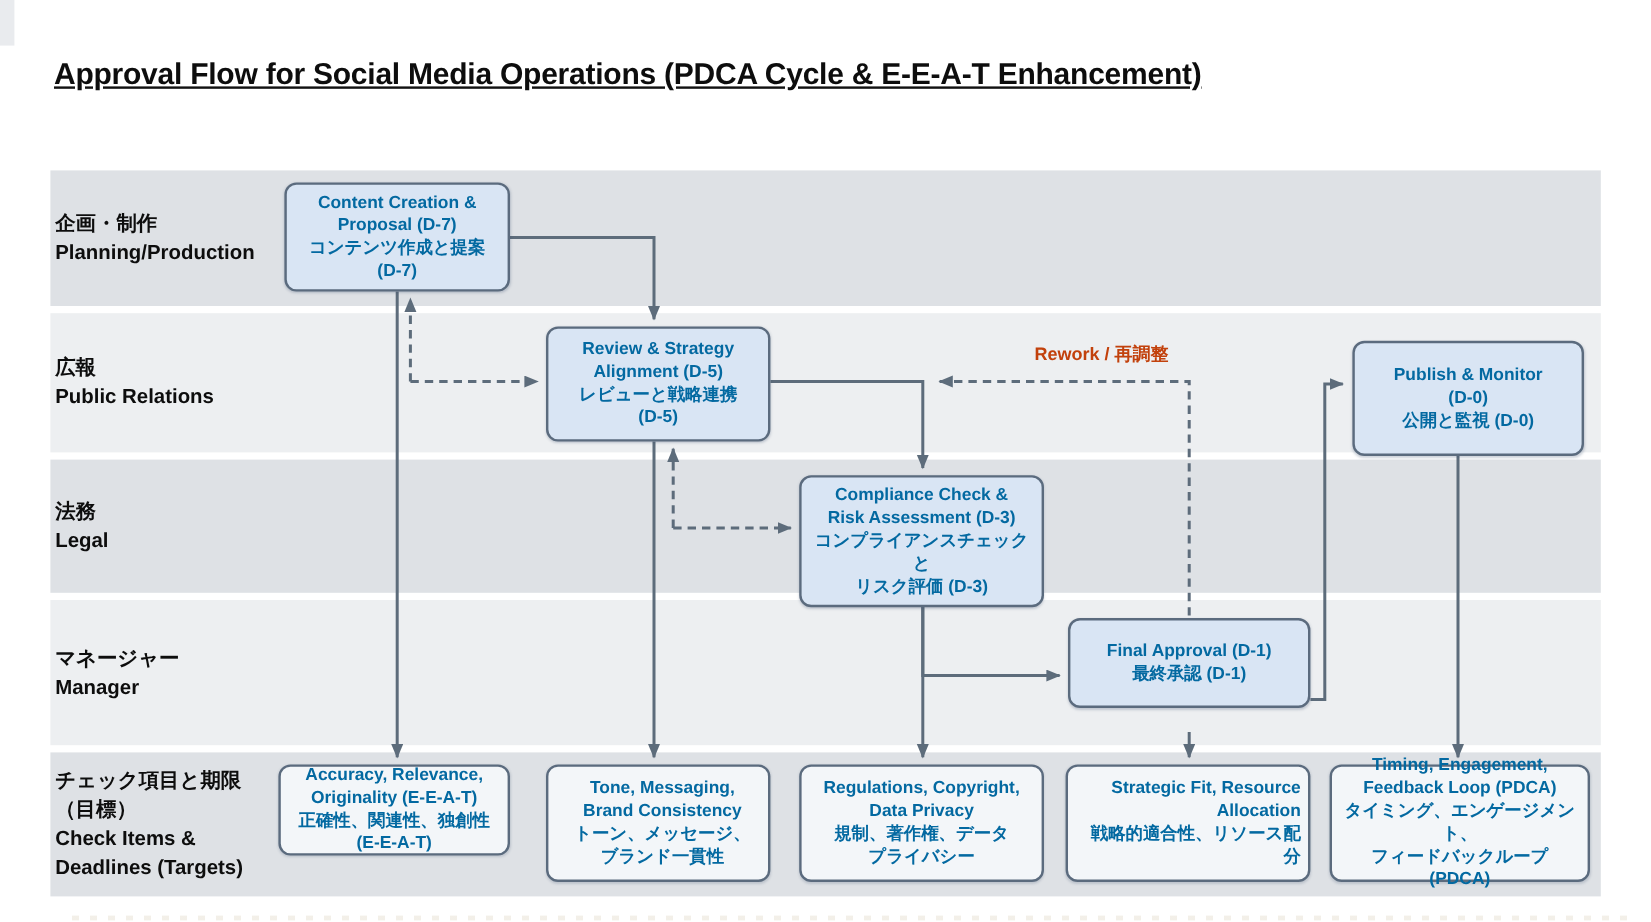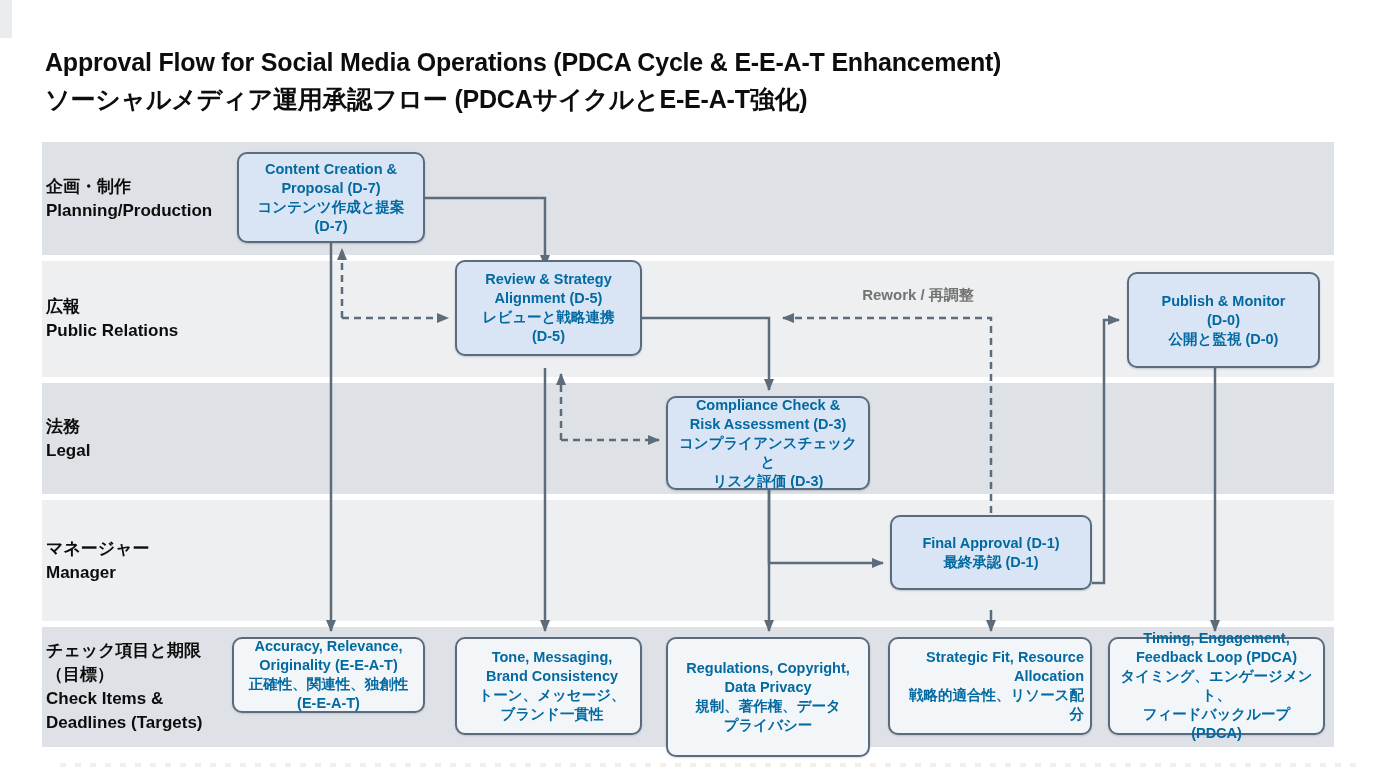--- a/index.html
+++ b/index.html
@@ -2,21 +2,21 @@
 <html style="--lane_dark: #dee1e5; --lane_light: #edeff1; --node_fill: #d9e5f4; --node_border: #5b6b7e; --check_fill: #f3f6f9; --arrow: #5d6c7b;"><head>
 <meta charset="utf-8">
 <style>
   html,body{margin:0;padding:0;}
   body{
     width:1376px;height:768px;position:relative;background:#ffffff;
     font-family:"Liberation Sans","DejaVu Sans",sans-serif;
     color:#111;overflow:hidden;
   }
   .corner-mark{position:absolute;left:0;top:0;width:12px;height:38px;background:#e9ebee;}
-  .title-wrap{position:absolute;left:45px;top:44px;width:1290px;}
+  .title-wrap{position:absolute;left:45px;top:44px;width:1290px;text-decoration:underline;}
   .title-line{font-size:25px;font-weight:700;line-height:37px;letter-spacing:-0.2px;color:#0d0d0d;}
   .lane{position:absolute;left:42px;width:1292px;}
   .lane.dark{background:var(--lane_dark);}
   .lane.light{background:var(--lane_light);}
   .lane-label{
     position:absolute;left:4px;top:50%;transform:translateY(-50%);
     font-size:17px;font-weight:700;line-height:24px;color:#0d0d0d;width:195px;
   }
   .edges{position:absolute;left:0;top:0;width:1376px;height:768px;pointer-events:none;}
   .edge{fill:none;stroke:var(--arrow);stroke-width:2.5px;}
@@ -25,35 +25,34 @@
   .node{
     position:absolute;box-sizing:border-box;border:2px solid var(--node_border);
     border-radius:10px;display:flex;align-items:center;justify-content:center;
     text-align:center;font-weight:700;font-size:14.5px;line-height:19px;color:#0369a1;
     padding:4px 6px;
   }
   .node.flow{background:var(--node_fill);box-shadow:0 1px 2px rgba(60,80,110,.25);}
   .node.check{background:var(--check_fill);box-shadow:0 1px 2px rgba(60,80,110,.2);}
   .rework-label{
     position:absolute;left:838px;top:286px;width:160px;text-align:center;
-    font-size:15px;font-weight:700;color:#737373;
+    font-size:15px;font-weight:700;color:#c2410c;
   }
   .bottom-dots{
     position:absolute;left:60px;top:763px;width:1300px;height:4px;opacity:.55;
     background:repeating-linear-gradient(90deg,#e9e3d6 0 6px,transparent 6px 15px);
   }
 </style>
 </head>
 <body>
 
 <div class="corner-mark"></div>
 
 <div class="title-wrap">
   <div class="title-line">Approval Flow for Social Media Operations (PDCA Cycle &amp; E-E-A-T Enhancement)</div>
-  <div class="title-line">ソーシャルメディア運用承認フロー (PDCAサイクルとE-E-A-T強化)</div>
 </div>
 
 <div class="lane dark" style="top:142px;height:113px;">
   <div class="lane-label">企画・制作<br>Planning/Production</div>
 </div>
 <div class="lane light" style="top:261px;height:116px;">
   <div class="lane-label">広報<br>Public Relations</div>
 </div>
 <div class="lane dark" style="top:383px;height:111px;">
   <div class="lane-label">法務<br>Legal</div>
@@ -85,24 +84,24 @@
   <path class="edge dashed" d="M342,318 L342,249" marker-end="url(#arw)"></path>
   <path class="edge dashed" d="M342,318 L448,318" marker-end="url(#arw)"></path>
   <path class="edge dashed" d="M561,440 L561,374" marker-end="url(#arw)"></path>
   <path class="edge dashed" d="M561,440 L659,440" marker-end="url(#arw)"></path>
   <path class="edge dashed" d="M991,513 L991,318 L783,318" marker-end="url(#arw)"></path>
 </svg>
 
 <div class="rework-label">Rework / 再調整</div>
 
 <div class="node flow" style="left:237px;top:152px;width:188px;height:91px;">Content Creation &amp;<br>Proposal (D-7)<br>コンテンツ作成と提案<br>(D-7)</div>
-<div class="node flow" style="left:455px;top:260px;width:187px;height:96px;">Review &amp; Strategy<br>Alignment (D-5)<br>レビューと戦略連携<br>(D-5)</div>
-<div class="node flow" style="left:666px;top:396px;width:204px;height:94px;">Compliance Check &amp;<br>Risk Assessment (D-3)<br>コンプライアンスチェックと<br>リスク評価 (D-3)</div>
+<div class="node flow" style="left:455px;top:272px;width:187px;height:96px;">Review &amp; Strategy<br>Alignment (D-5)<br>レビューと戦略連携<br>(D-5)</div>
+<div class="node flow" style="left:666px;top:396px;width:204px;height:110px;">Compliance Check &amp;<br>Risk Assessment (D-3)<br>コンプライアンスチェックと<br>リスク評価 (D-3)</div>
 <div class="node flow" style="left:890px;top:515px;width:202px;height:75px;">Final Approval (D-1)<br>最終承認 (D-1)</div>
-<div class="node flow" style="left:1127px;top:272px;width:193px;height:96px;">Publish &amp; Monitor<br>(D-0)<br>公開と監視 (D-0)</div>
+<div class="node flow" style="left:1127px;top:284px;width:193px;height:96px;">Publish &amp; Monitor<br>(D-0)<br>公開と監視 (D-0)</div>
 
 <div class="node check" style="left:232px;top:637px;width:193px;height:76px;">Accuracy, Relevance,<br>Originality (E-E-A-T)<br>正確性、関連性、独創性<br>(E-E-A-T)</div>
 <div class="node check" style="left:455px;top:637px;width:187px;height:98px;padding-left:13px;">Tone, Messaging,<br>Brand Consistency<br>トーン、メッセージ、<br>ブランド一貫性</div>
-<div class="node check" style="left:666px;top:637px;width:204px;height:120px;">Regulations, Copyright,<br>Data Privacy<br>規制、著作権、データ<br>プライバシー</div>
+<div class="node check" style="left:666px;top:637px;width:204px;height:98px;">Regulations, Copyright,<br>Data Privacy<br>規制、著作権、データ<br>プライバシー</div>
 <div class="node check" style="left:888px;top:637px;width:204px;height:98px;text-align:right;">Strategic Fit, Resource<br>Allocation<br>戦略的適合性、リソース配分</div>
 <div class="node check" style="left:1108px;top:637px;width:217px;height:98px;">Timing, Engagement,<br>Feedback Loop (PDCA)<br>タイミング、エンゲージメント、<br>フィードバックループ (PDCA)</div>
 
 <div class="bottom-dots"></div>
 
 </body></html>

